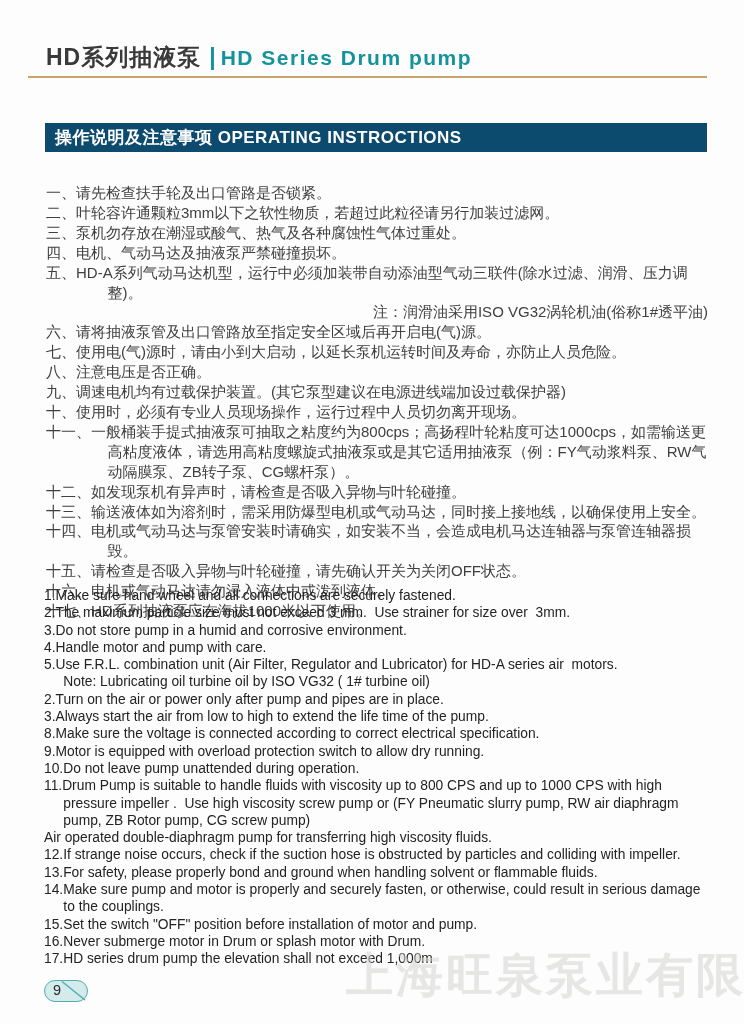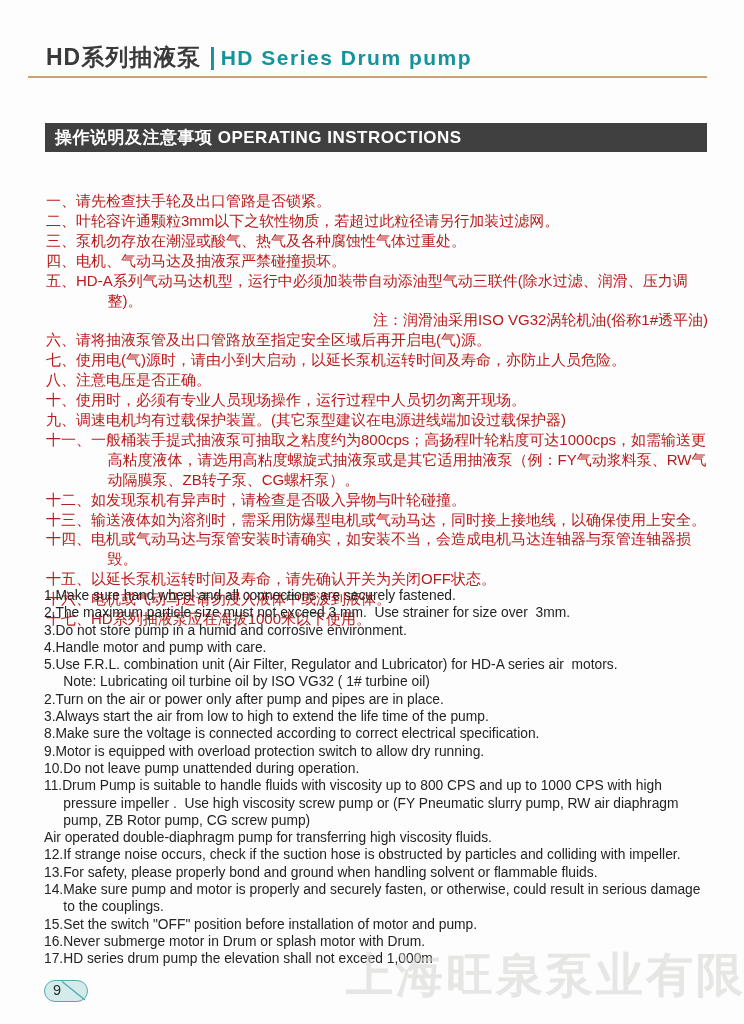--- a/index.html
+++ b/index.html
@@ -48,40 +48,39 @@
     background: #c9a36a;
   }
 
   
   .banner {
     position: absolute;
     top: 123px;
     left: 45px;
     width: 662px;
     height: 29px;
-    background: #404040;
+    background: #0c4a6e;
     color: #ffffff;
     font-size: 17px;
     font-weight: 700;
     line-height: 29px;
     padding-left: 10px;
     letter-spacing: 0.5px;
     box-sizing: border-box;
   }
 
   
   .list-zh {
     position: absolute;
     top: 183px;
     left: 46px;
     width: 662px;
-    color: #b91c1c;
+    color: #404040;
     font-size: 15px;
     line-height: 19.9px;
-    margin-top: 8px;
   }
   .list-zh p {
     margin: 0;
     padding-left: 4.1em;
     text-indent: -4.1em;
     white-space: pre-wrap;
   }
   .list-zh p.note {
     padding-left: 2em;
     text-indent: 0;
@@ -174,27 +173,27 @@
 
   <p>一、请先检查扶手轮及出口管路是否锁紧。</p>
       <p>二、叶轮容许通颗粒3mm以下之软性物质，若超过此粒径请另行加装过滤网。</p>
       <p>三、泵机勿存放在潮湿或酸气、热气及各种腐蚀性气体过重处。</p>
       <p>四、电机、气动马达及抽液泵严禁碰撞损坏。</p>
       <p>五、HD-A系列气动马达机型，运行中必须加装带自动添油型气动三联件(除水过滤、润滑、压力调整)。</p>
       <p class="note">注：润滑油采用ISO VG32涡轮机油(俗称1#透平油)</p>
       <p>六、请将抽液泵管及出口管路放至指定安全区域后再开启电(气)源。</p>
       <p>七、使用电(气)源时，请由小到大启动，以延长泵机运转时间及寿命，亦防止人员危险。</p>
       <p>八、注意电压是否正确。</p>
+      <p>九、调速电机均有过载保护装置。(其它泵型建议在电源进线端加设过载保护器)</p>
       <p>十、使用时，必须有专业人员现场操作，运行过程中人员切勿离开现场。</p>
-      <p>九、调速电机均有过载保护装置。(其它泵型建议在电源进线端加设过载保护器)</p>
       <p>十一、一般桶装手提式抽液泵可抽取之粘度约为800cps；高扬程叶轮粘度可达1000cps，如需输送更高粘度液体，请选用高粘度螺旋式抽液泵或是其它适用抽液泵（例：FY气动浆料泵、RW气动隔膜泵、ZB转子泵、CG螺杆泵）。</p>
       <p>十二、如发现泵机有异声时，请检查是否吸入异物与叶轮碰撞。</p>
       <p>十三、输送液体如为溶剂时，需采用防爆型电机或气动马达，同时接上接地线，以确保使用上安全。</p>
       <p>十四、电机或气动马达与泵管安装时请确实，如安装不当，会造成电机马达连轴器与泵管连轴器损毁。</p>
-      <p>十五、以延长泵机运转时间及寿命，请先确认开关为关闭OFF状态。</p>
+      <p>十五、请检查是否吸入异物与叶轮碰撞，请先确认开关为关闭OFF状态。</p>
       <p>十六、电机或气动马达请勿浸入液体中或泼到液体。</p>
       <p>十七、HD系列抽液泵应在海拔1000米以下使用。</p>
     </div>
 
   <div class="list-en">
 
   <p>1.Make sure hand wheel and all connections are securely fastened.</p>
       <p>2.The maximum particle size must not exceed 3 mm.  Use strainer for size over  3mm.</p>
       <p>3.Do not store pump in a humid and corrosive environment.</p>
       <p>4.Handle motor and pump with care.</p>

